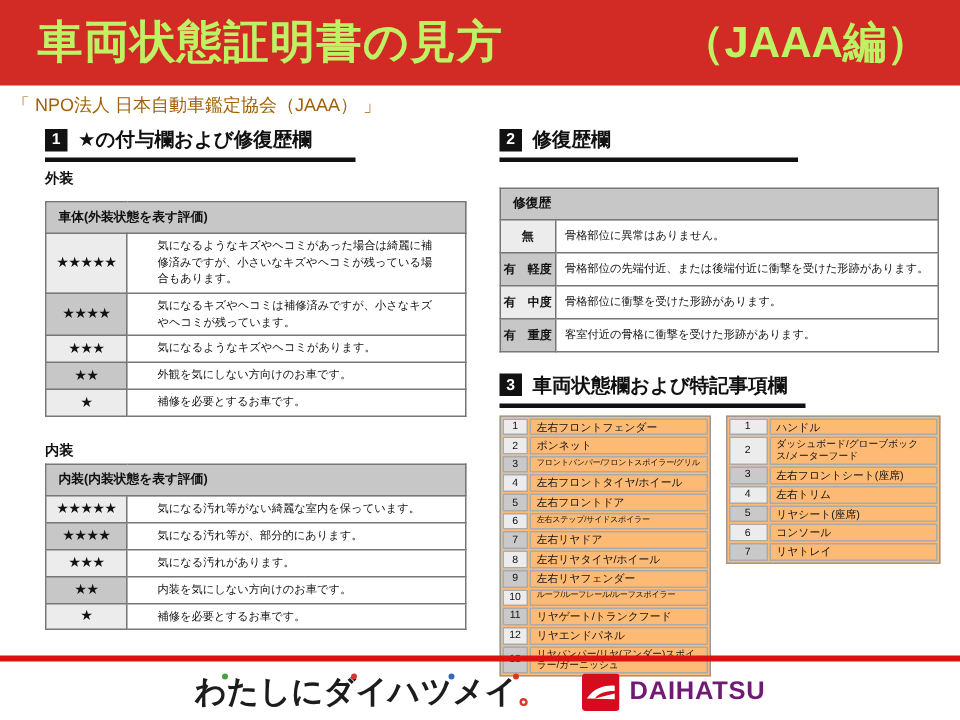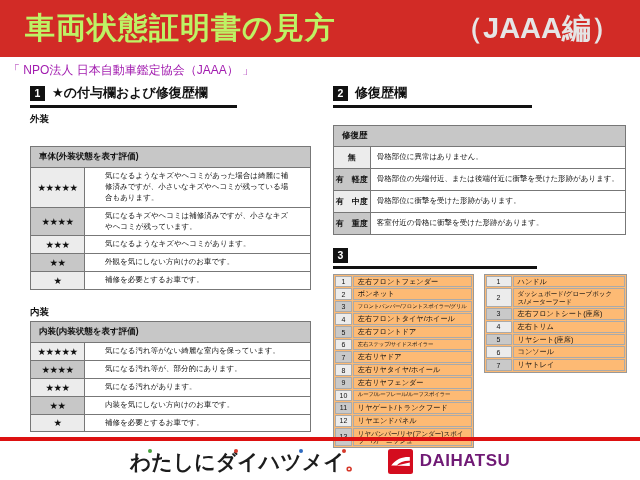--- a/index.html
+++ b/index.html
@@ -3,23 +3,23 @@
 <meta charset="utf-8">
 <style>
   html,body{margin:0;padding:0;background:#fff;}
   .page{position:relative;width:640px;height:480px;background:#fff;overflow:hidden;
         font-family:"Liberation Sans","DejaVu Sans",sans-serif;color:#111;}
 
   
   .banner{position:absolute;top:0;left:0;width:640px;height:57px;background:#d22b26;
           display:flex;align-items:center;}
   .banner .title{color:#bef264;font-size:30px;font-weight:bold;letter-spacing:1px;margin-left:25px;}
-  .banner .edition{color:#e5e5e5;font-size:29px;font-weight:bold;margin-left:auto;margin-right:20px;}
-
-  .subtitle{position:absolute;top:62px;left:8px;font-size:12px;font-weight:500;color:#a21caf;}
+  .banner .edition{color:#bef264;font-size:29px;font-weight:bold;margin-left:auto;margin-right:20px;}
+
+  .subtitle{position:absolute;top:62px;left:8px;font-size:12px;font-weight:500;color:#a16207;}
 
   
   .col-left{position:absolute;left:30px;top:84px;width:281px;}
   .col-right{position:absolute;left:333px;top:84px;width:294px;}
 
   
   .sec-head{display:flex;align-items:center;gap:7px;padding-bottom:3px;border-bottom:3px solid #111;}
   .sec-head .num{width:15px;height:15px;background:#111;color:#fff;font-size:10.5px;font-weight:bold;
                  display:flex;align-items:center;justify-content:center;flex:0 0 15px;}
   .sec-head .t{font-size:13px;font-weight:bold;white-space:nowrap;}
@@ -29,21 +29,21 @@
   .gl2{margin-top:16px;}
 
   
   table.grid{border-collapse:collapse;background:#fff;border:1.5px solid #555;}
   table.grid td{border:1px solid #777;vertical-align:middle;}
   td.thead{background:#c7c7c7;font-size:8.5px;font-weight:600;padding:4px 8px;text-align:left;}
   td.lab{width:53px;text-align:center;background:#ececec;font-size:9.5px;font-weight:bold;
          letter-spacing:-0.5px;padding:2px 0;}
   td.lab.shade{background:#c7c7c7;}
   td.desc{font-size:7.5px;line-height:1.45;padding:3px 20px;color:#111;}
-  .ext-t{width:281px;margin-top:20px;}
+  .ext-t{width:281px;margin-top:8px;}
   .int-t{width:281px;margin-top:2px;}
   .rep-t{width:293px;margin-top:17px;}
   .rep-t td.lab{width:45px;font-size:8px;letter-spacing:0;}
   .rep-t td.desc{white-space:nowrap;overflow:hidden;padding:5px 6px;}
   .s3{margin-top:13px;}
 
   
   .parts-wrap{display:flex;gap:10px;margin-top:5px;align-items:flex-start;}
   table.parts{border-collapse:separate;border-spacing:1px;background:#fdba74;border:1px solid #999;}
   table.parts td{border:1px solid #aaa;}
@@ -172,20 +172,21 @@
           </tr>
           <tr>
             <td class="lab shade">有　重度</td>
             <td class="desc">客室付近の骨格に衝撃を受けた形跡があります。</td>
           </tr>
         </tbody>
     </table>
 
     <div class="sec-head w3 s3">
       <span class="num">3</span>
+      <span class="t">車両状態欄および特記事項欄</span>
     </div>
 
     <div class="parts-wrap">
       <table class="parts parts-left">
         <tbody id="pl-body">
             <tr>
               <td class="pnum">1</td>
               <td class="pname">左右フロントフェンダー</td>
             </tr>
             <tr>

